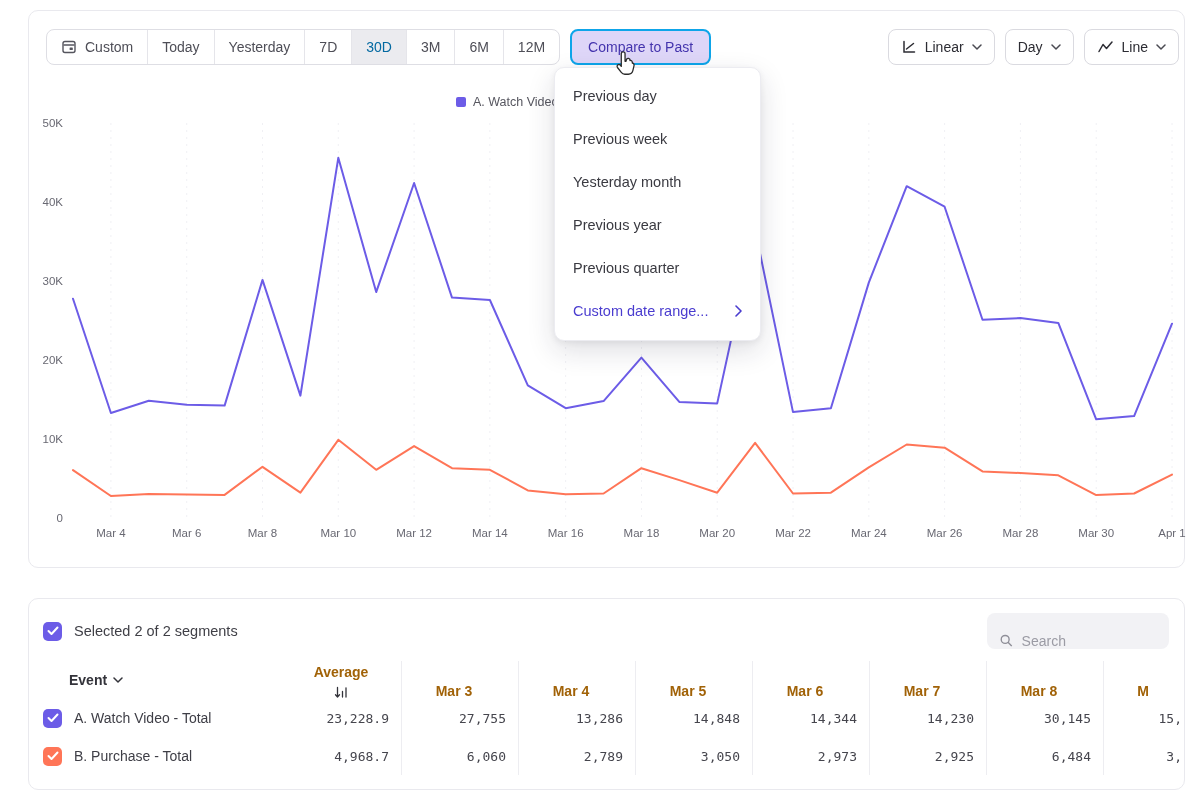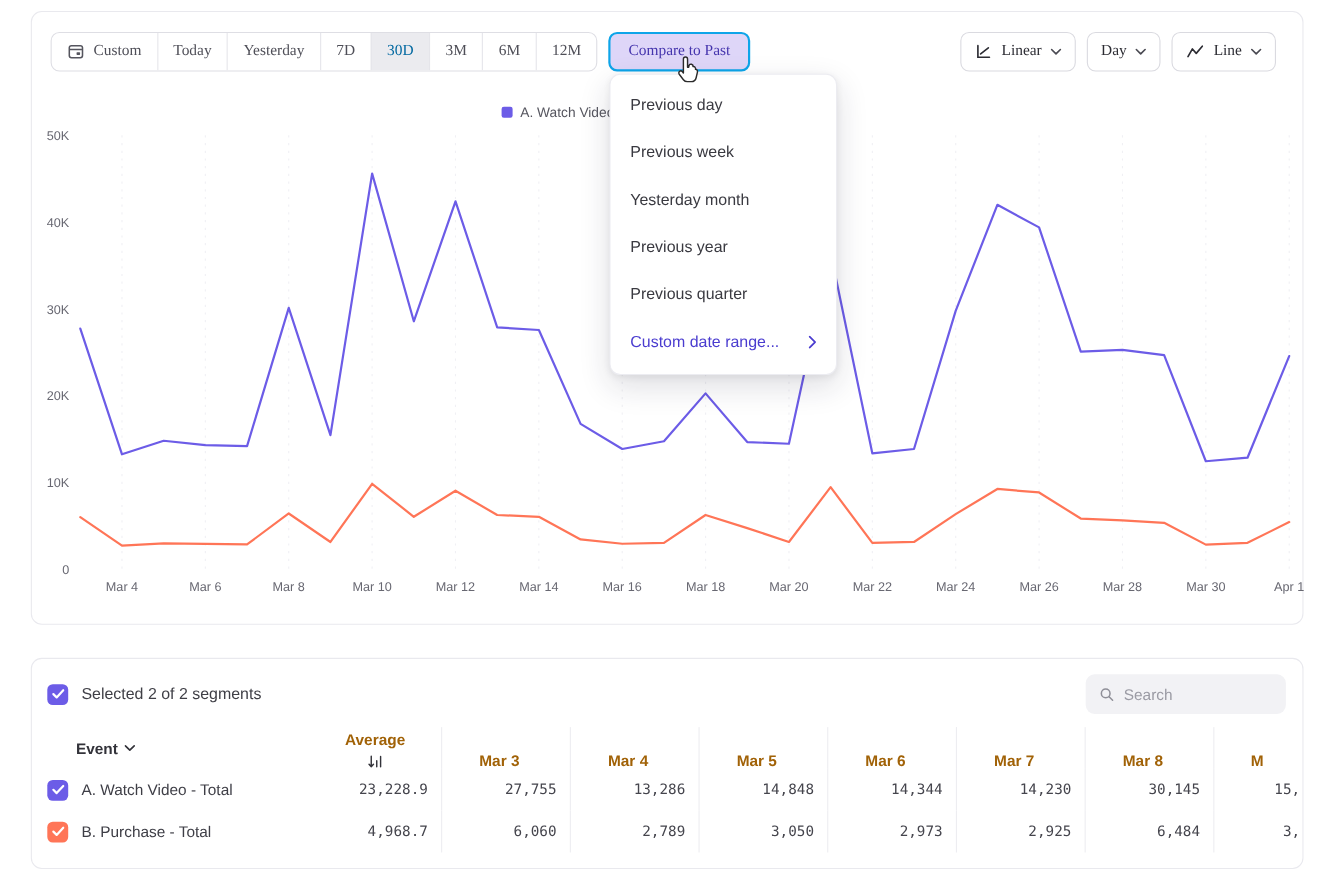--- a/index.html
+++ b/index.html
@@ -4,21 +4,21 @@
 <style>
   * { box-sizing: border-box; margin: 0; padding: 0; }
   html,body { width:1200px; height:802px; background:#fff; font-family:"Liberation Sans",sans-serif; overflow:hidden; }
   body { position:relative; }
 
   .card { position:absolute; background:#fff; border:1px solid #e9e9ee; border-radius:10px; }
   .top-card { left:28px; top:10px; width:1157px; height:558px; }
   .bottom-card { left:28px; top:598px; width:1157px; height:192px; overflow:hidden; }
 
   
-  .toolbar { position:absolute; left:17px; right:24px; top:18px; height:36px; display:flex; align-items:flex-start;font-family:Liberation Serif, serif; }
+  .toolbar { position:absolute; left:17px; right:5px; top:18px; height:36px; display:flex; align-items:flex-start; }
   .range-group { display:flex; height:36px; border:1px solid #dedee4; border-radius:8px; overflow:hidden; background:#fff; }
   .seg { display:flex; align-items:center; padding:0 14px; font-size:14px; color:#4e4e57; border-left:1px solid #e5e5ea; cursor:pointer; white-space:nowrap; }
   .seg:first-child { border-left:none; }
   .seg.active { background:#ebebef; color:#0369a1; }
   .seg.custom { gap:8px; }
   .compare-btn { margin-left:10px; height:36px; padding:0 16px; background:#ded6f8; border:2px solid #0ea5e9; border-radius:8px; color:#4434ad; font-size:14px; font-weight:500; font-family:inherit; cursor:pointer; }
   .spacer { flex:1; }
   .dd-btn { display:flex; align-items:center; gap:8px; height:36px; padding:0 12px; border:1px solid #dadae0; border-radius:8px; margin-left:10px; font-size:14px; font-weight:500; color:#2c2c33; background:#fff; cursor:pointer; white-space:nowrap; }
 
   
@@ -33,21 +33,21 @@
   .menu-item { height:43px; display:flex; align-items:center; padding:0 18px; font-size:14.5px; color:#3a3a41; cursor:pointer; }
   .menu-item.custom { color:#4a3ccf; }
   .menu-item .chev-r { margin-left:auto; }
 
   .cursor { position:absolute; left:614px; top:50px; z-index:60; pointer-events:none; }
 
   
   .seg-header { position:absolute; left:14px; right:15px; top:13px; height:38px; display:flex; align-items:center; gap:12px; }
   .cb { width:19px; height:19px; border-radius:5px; display:inline-flex; align-items:center; justify-content:center; flex:none; cursor:pointer; }
   .sel-label { font-size:14.5px; color:#3f3f46; }
-  .search { margin-left:auto; width:182px; height:36px; background:#f2f2f5; border-radius:8px; display:flex; align-items:center; gap:8px; padding:0 12px; }
+  .search { margin-left:auto; width:182px; height:36px; background:#f2f2f5; border-radius:8px; display:flex; align-items:flex-end; gap:8px; padding:0 12px; }
   .search input { border:none; background:transparent; outline:none; font-size:14px; color:#333; width:100%; font-family:inherit; }
   .search input::placeholder { color:#9b9ba4; }
 
   .seg-table { position:absolute; left:0; right:0; top:62px; }
   .t-row { display:grid; grid-template-columns:264px 108px repeat(6,117px) 1fr; height:38px; }
   .cell { display:flex; align-items:center; height:100%; }
   .c-event { gap:12px; padding-left:14px; font-size:14px; color:#3e3e46; }
   .t-head .c-event { padding-left:40px; gap:6px; font-weight:700; color:#33333a; }
   .c-num { justify-content:flex-end; padding-right:12px; }
   .c-cut { justify-content:flex-end; padding-right:2px; overflow:hidden; }

